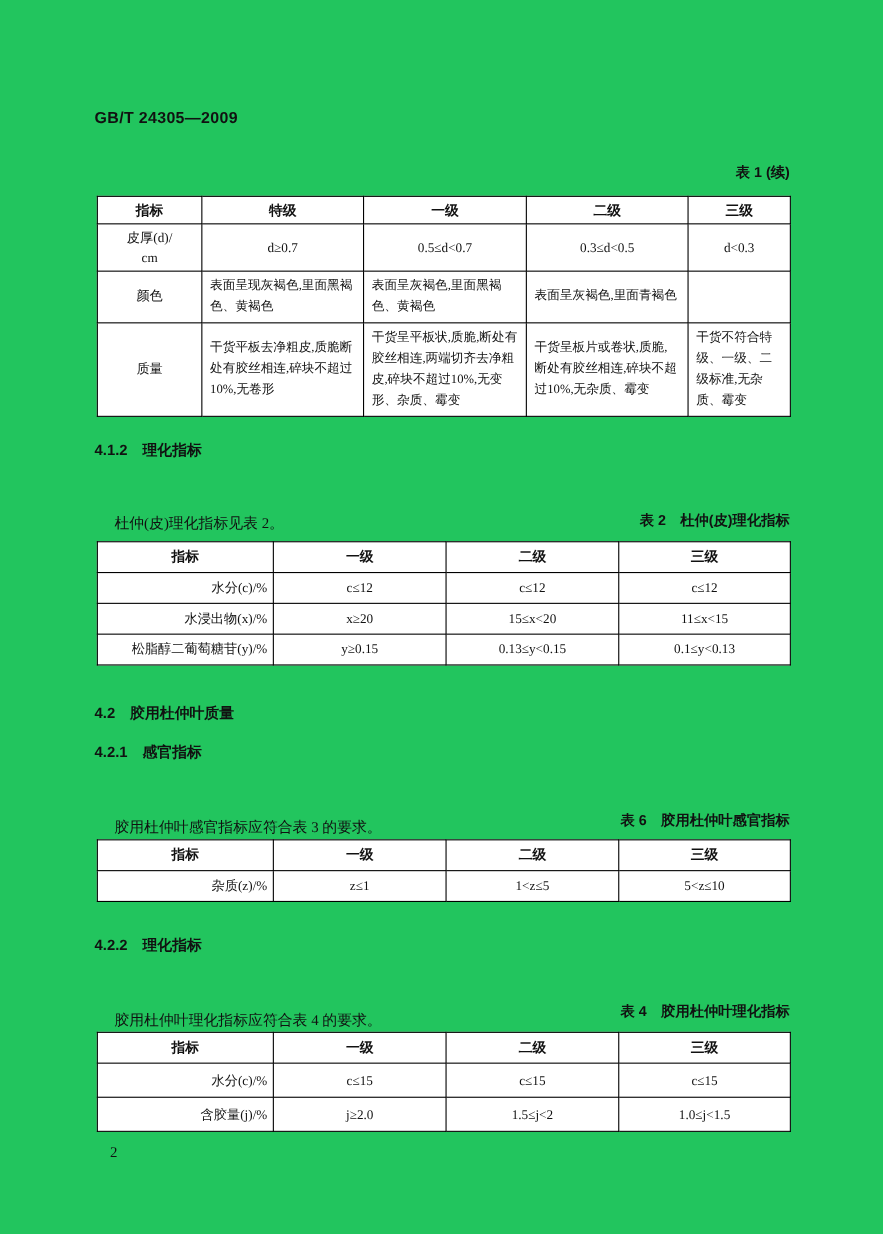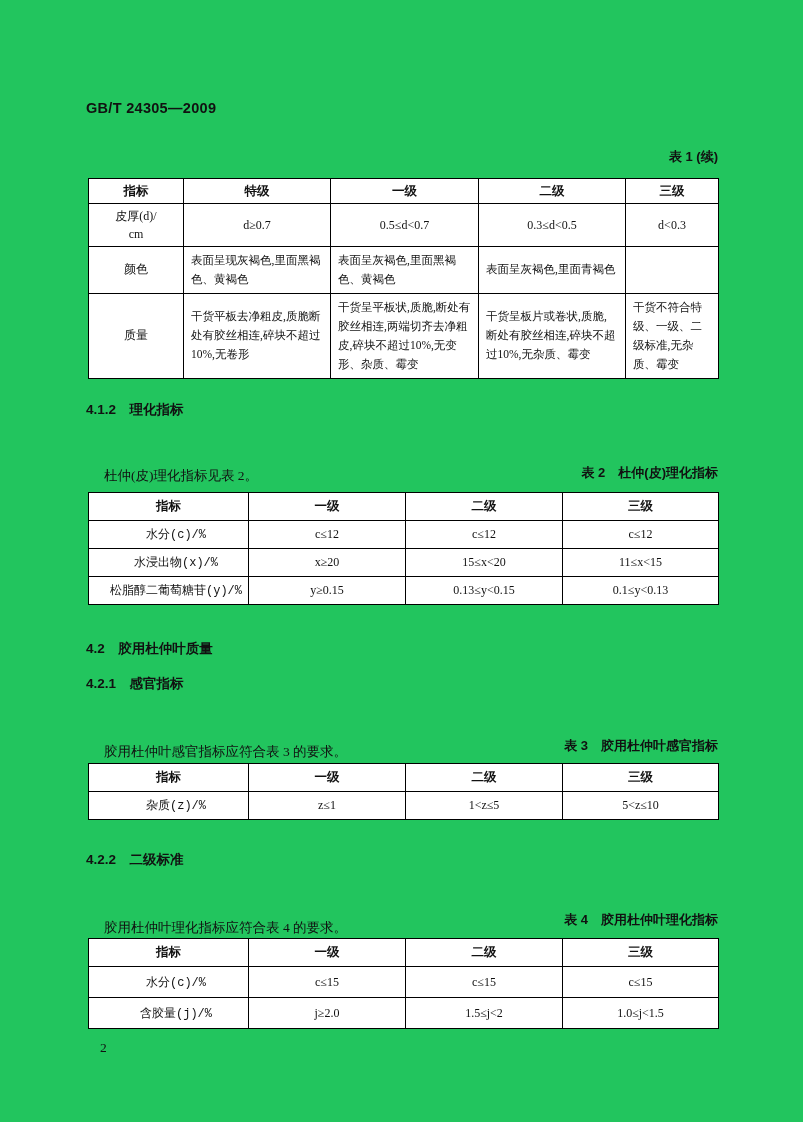--- a/index.html
+++ b/index.html
@@ -63,21 +63,21 @@
   .t1 tr.r-zhiliang { height:84px; }
   .t1 td.txt {
     text-align:left;
     font-size:11.5px;
     line-height:1.65;
     padding:4px 7px;
   }
   .pre { white-space:pre-line; line-height:1.5; }
   .t234 tr { height:28px; }
   .t4 tr.data { height:31px; }
-  .t234 td.lbl { text-align:center; padding-left:20px;font-family:Liberation Mono, monospace; }
+  .t234 td.lbl { text-align:right; padding-left:20px; }
   .page-number {
     position:absolute; left:100px; top:1040px;
     font-size:13.5px;
     font-family:"Liberation Serif", serif;
   }
 </style>
 </head>
 <body>
 
 <div class="page">
@@ -162,21 +162,21 @@
       <td>0.13≤y&lt;0.15</td>
       <td>0.1≤y&lt;0.13</td>
     </tr>
   </tbody>
     </table>
 
   <div class="heading" style="top:640px">4.2　胶用杜仲叶质量</div>
   <div class="heading" style="top:675px">4.2.1　感官指标</div>
   <div class="body-text" style="top:707px">胶用杜仲叶感官指标应符合表 3 的要求。</div>
 
-  <div class="caption" style="top:737px">表 3　胶用杜仲叶感官指标</div>
+  <div class="caption" style="top:737px">表 6　胶用杜仲叶感官指标</div>
   <table class="tbl t234" style="top:763px">
     <colgroup>
       <col style="width:160px">
         <col style="width:157px">
         <col style="width:157px">
         <col style="width:156px">
     </colgroup>
     <tbody>
         <tr>
       <th>指标</th>
@@ -186,21 +186,21 @@
     </tr>
     <tr>
       <td class="lbl">杂质(z)/%</td>
       <td>z≤1</td>
       <td>1&lt;z≤5</td>
       <td>5&lt;z≤10</td>
     </tr>
   </tbody>
     </table>
 
-  <div class="heading" style="top:851px">4.2.2　二级标准</div>
+  <div class="heading" style="top:851px">4.2.2　理化指标</div>
   <div class="body-text" style="top:883px">胶用杜仲叶理化指标应符合表 4 的要求。</div>
 
   <div class="caption" style="top:911px">表 4　胶用杜仲叶理化指标</div>
   <table class="tbl t234 t4" style="top:938px">
     <colgroup>
       <col style="width:160px">
         <col style="width:157px">
         <col style="width:157px">
         <col style="width:156px">
     </colgroup>

